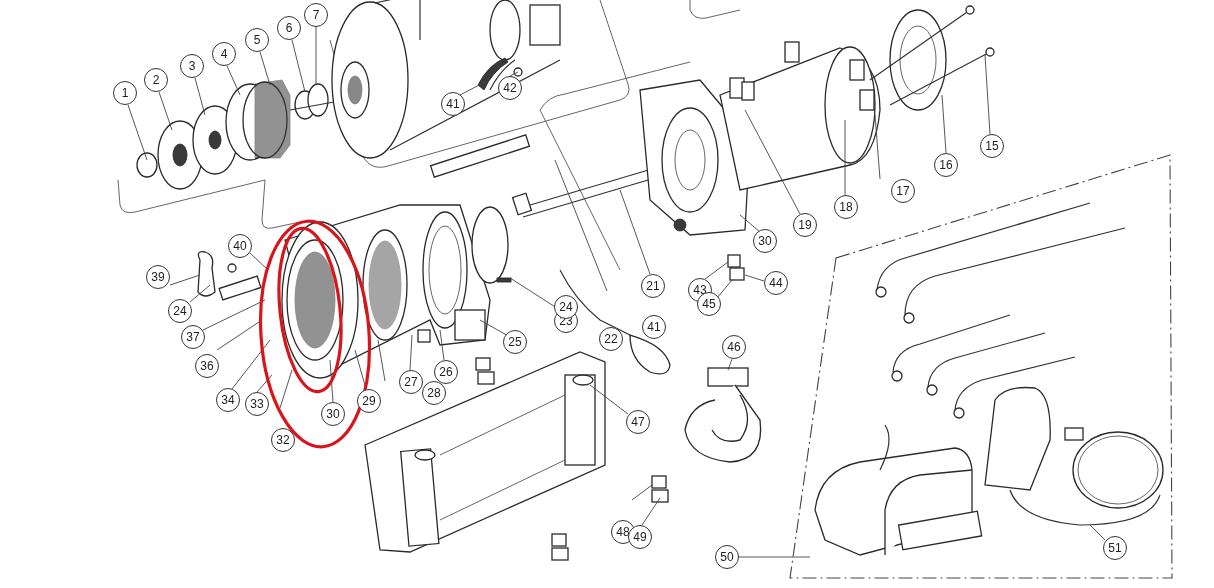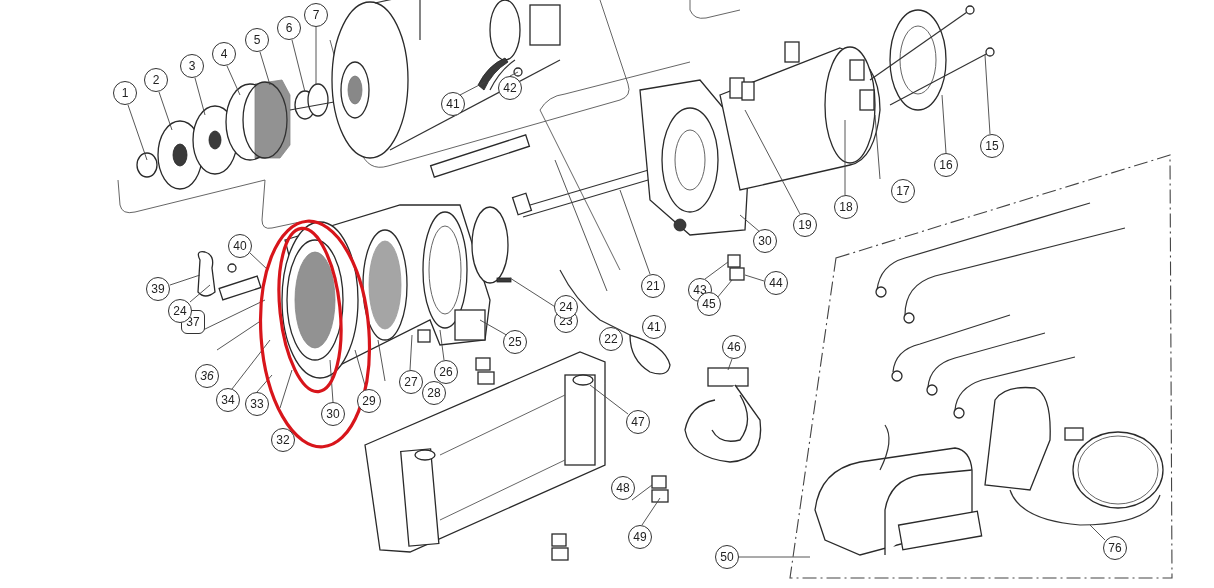--- a/index.html
+++ b/index.html
@@ -296,30 +296,30 @@
     </div>
     <div class="callout" style="left: 283px; top: 440px;">
       <span>32</span>
     </div>
     <div class="callout" style="left: 257px; top: 404px;">
       <span>33</span>
     </div>
     <div class="callout" style="left: 228px; top: 400px;">
       <span>34</span>
     </div>
-    <div class="callout" style="left: 207px; top: 376px; font-style: italic;">
+    <div class="callout" style="left: 207px; top: 366px;">
       <span>36</span>
     </div>
-    <div class="callout" style="left: 193px; top: 322px; border-radius: 6px;">
+    <div class="callout" style="left: 193px; top: 337px;">
       <span>37</span>
     </div>
     <div class="callout" style="left: 180px; top: 311px;">
       <span>24</span>
     </div>
-    <div class="callout" style="left: 158px; top: 289px;">
+    <div class="callout" style="left: 158px; top: 277px;">
       <span>39</span>
     </div>
     <div class="callout" style="left: 240px; top: 246px;">
       <span>40</span>
     </div>
     <div class="callout" style="left: 453px; top: 104px;">
       <span>41</span>
     </div>
     <div class="callout" style="left: 510px; top: 88px;">
       <span>42</span>
@@ -335,25 +335,25 @@
     </div>
     <div class="callout" style="left: 709px; top: 304px;">
       <span>45</span>
     </div>
     <div class="callout" style="left: 734px; top: 347px;">
       <span>46</span>
     </div>
     <div class="callout" style="left: 638px; top: 422px;">
       <span>47</span>
     </div>
-    <div class="callout" style="left: 623px; top: 488px; text-align: center;">
+    <div class="callout" style="left: 623px; top: 532px; text-align: center;">
       <span>48</span>
     </div>
     <div class="callout" style="left: 640px; top: 537px;">
       <span>49</span>
     </div>
     <div class="callout" style="left: 727px; top: 557px;">
       <span>50</span>
     </div>
     <div class="callout" style="left: 1115px; top: 548px;">
-      <span>76</span>
+      <span>51</span>
     </div>
   </div>
 
 </body></html>

